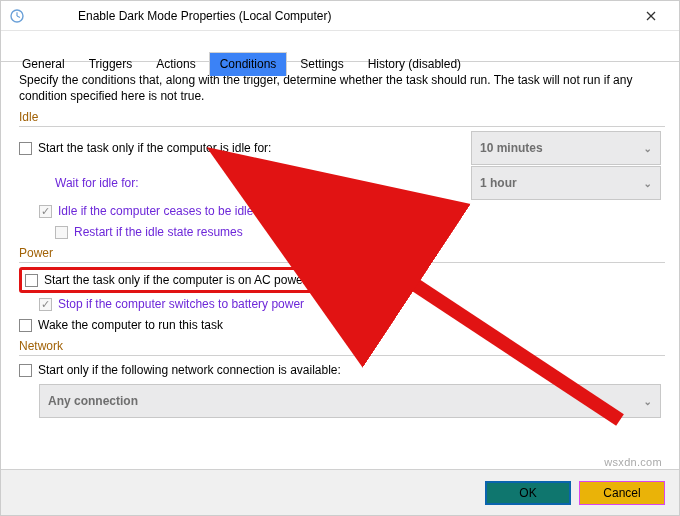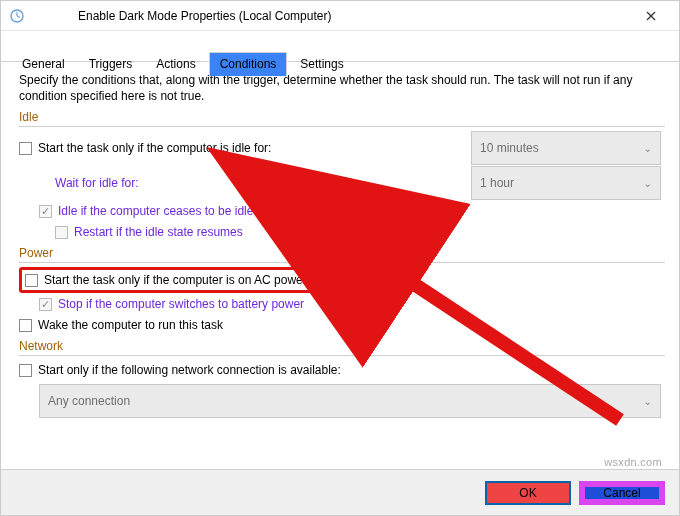--- a/index.html
+++ b/index.html
@@ -102,20 +102,21 @@
   .combo {
     height: 22px;
     border: 1px solid #c8c8c8;
     background: #eaeaeb;
     display: flex;
     align-items: center;
     padding: 16px 8px;
     color: #6f6f6f;
     position: relative;
     font-size: 12px;
+    font-weight: bold;
   }
   .combo .chev {
     position: absolute;
     right: 8px;
     color: #888;
     font-size: 10px;
   }
   .side-col { width: 190px; margin-left:auto; margin-right:4px;}
   .highlight-box {
     border: 3px solid #e11313;
@@ -130,30 +131,30 @@
     display: flex;
     align-items: center;
     justify-content: flex-end;
     padding: 0 14px;
     gap: 8px;
     background: #f0f0f0;
   }
   .btn {
     min-width: 86px;
     height: 24px;
-    border: 6px solid #d946ef;
-    background: #1d4ed8;
+    border: 1px solid #d946ef;
+    background: #eab308;
     display: flex;
     align-items: center;
     justify-content: center;
     font-size: 12px;
   }
   .btn.primary {
     border: 2px solid #0a64ad;
-    background: #ef4444;
+    background: #0f766e;
   }
   .watermark {
     position:absolute;
     bottom:48px; right:18px;
     font-size:11px; color:#aaa;
     letter-spacing:0.3px;
     pointer-events:none;
   }
   
   .arrow-svg {
@@ -184,20 +185,21 @@
       </svg>
     </div>
   </div>
 
   <div class="tabs">
     <div class="tab">General</div>
     <div class="tab">Triggers</div>
     <div class="tab">Actions</div>
     <div class="tab active">Conditions</div>
     <div class="tab">Settings</div>
+    <div class="tab">History (disabled)</div>
   </div>
 
   <div class="content">
     <div class="intro">Specify the conditions that, along with the trigger, determine whether the task should run.  The task will not run  if any condition specified here is not true.</div>
 
     <div class="section-label">Idle</div>
     <hr class="section-rule">
 
     <div class="row">
       <span class="cb"></span>

